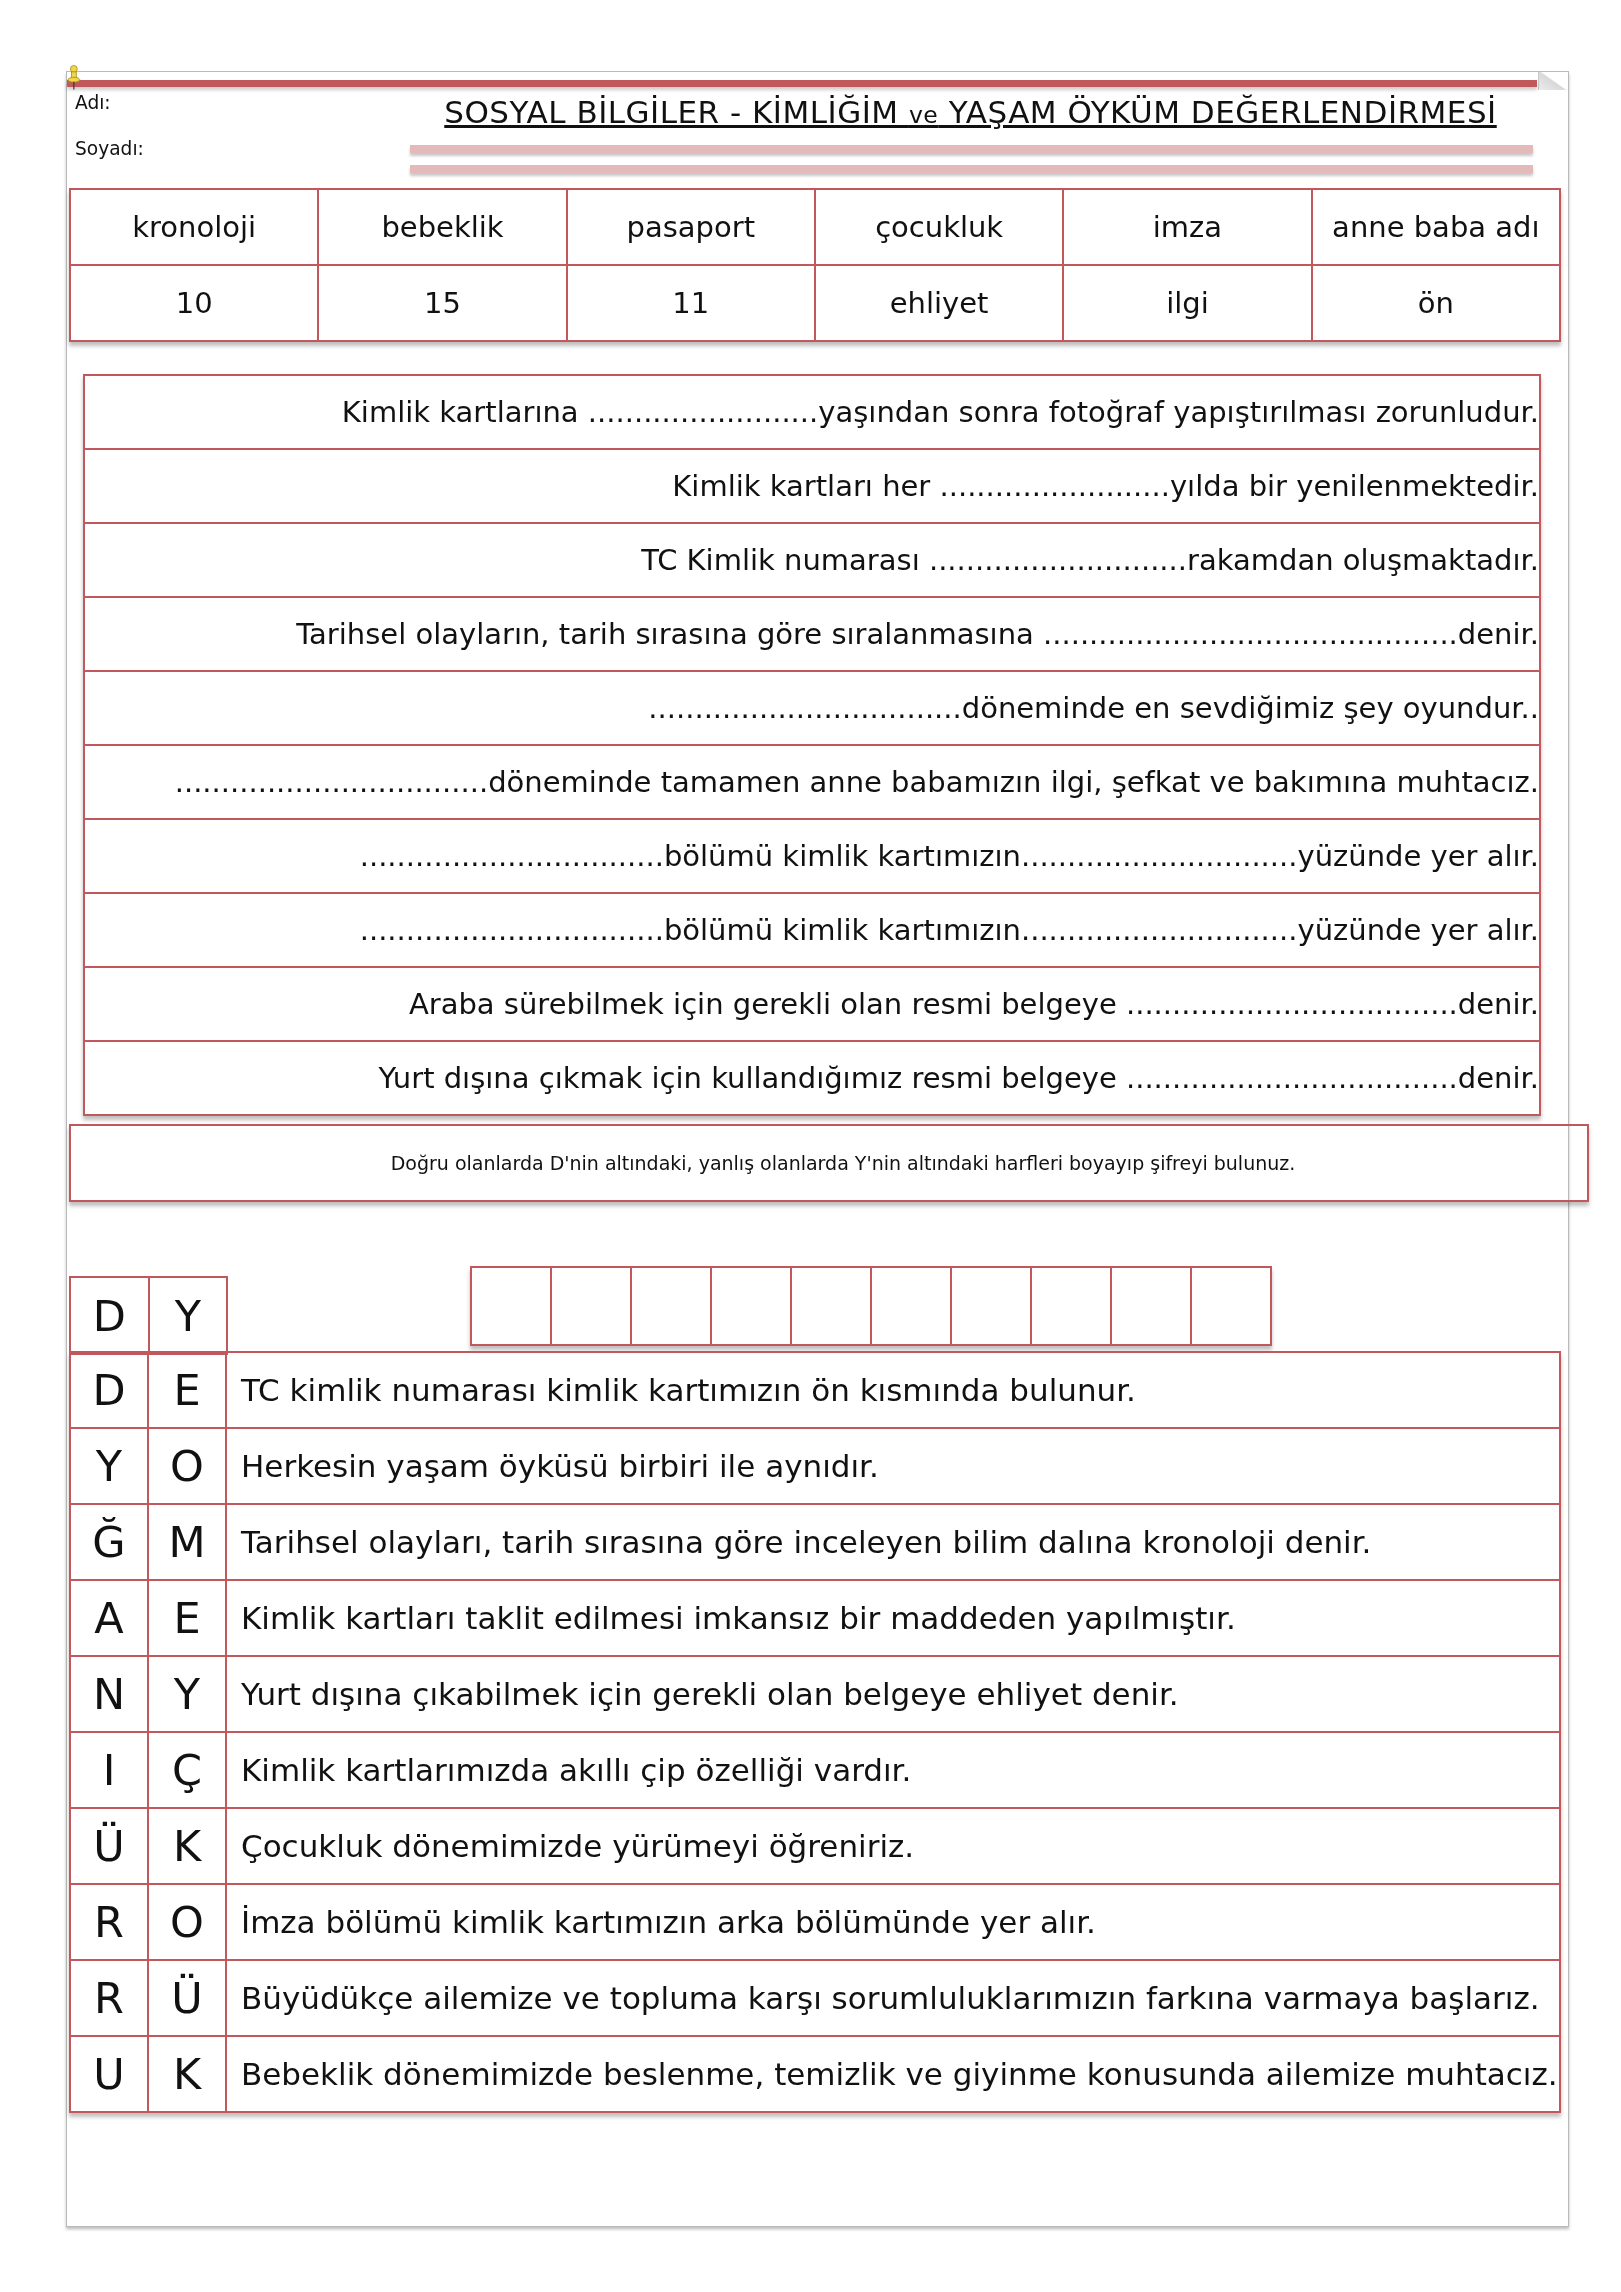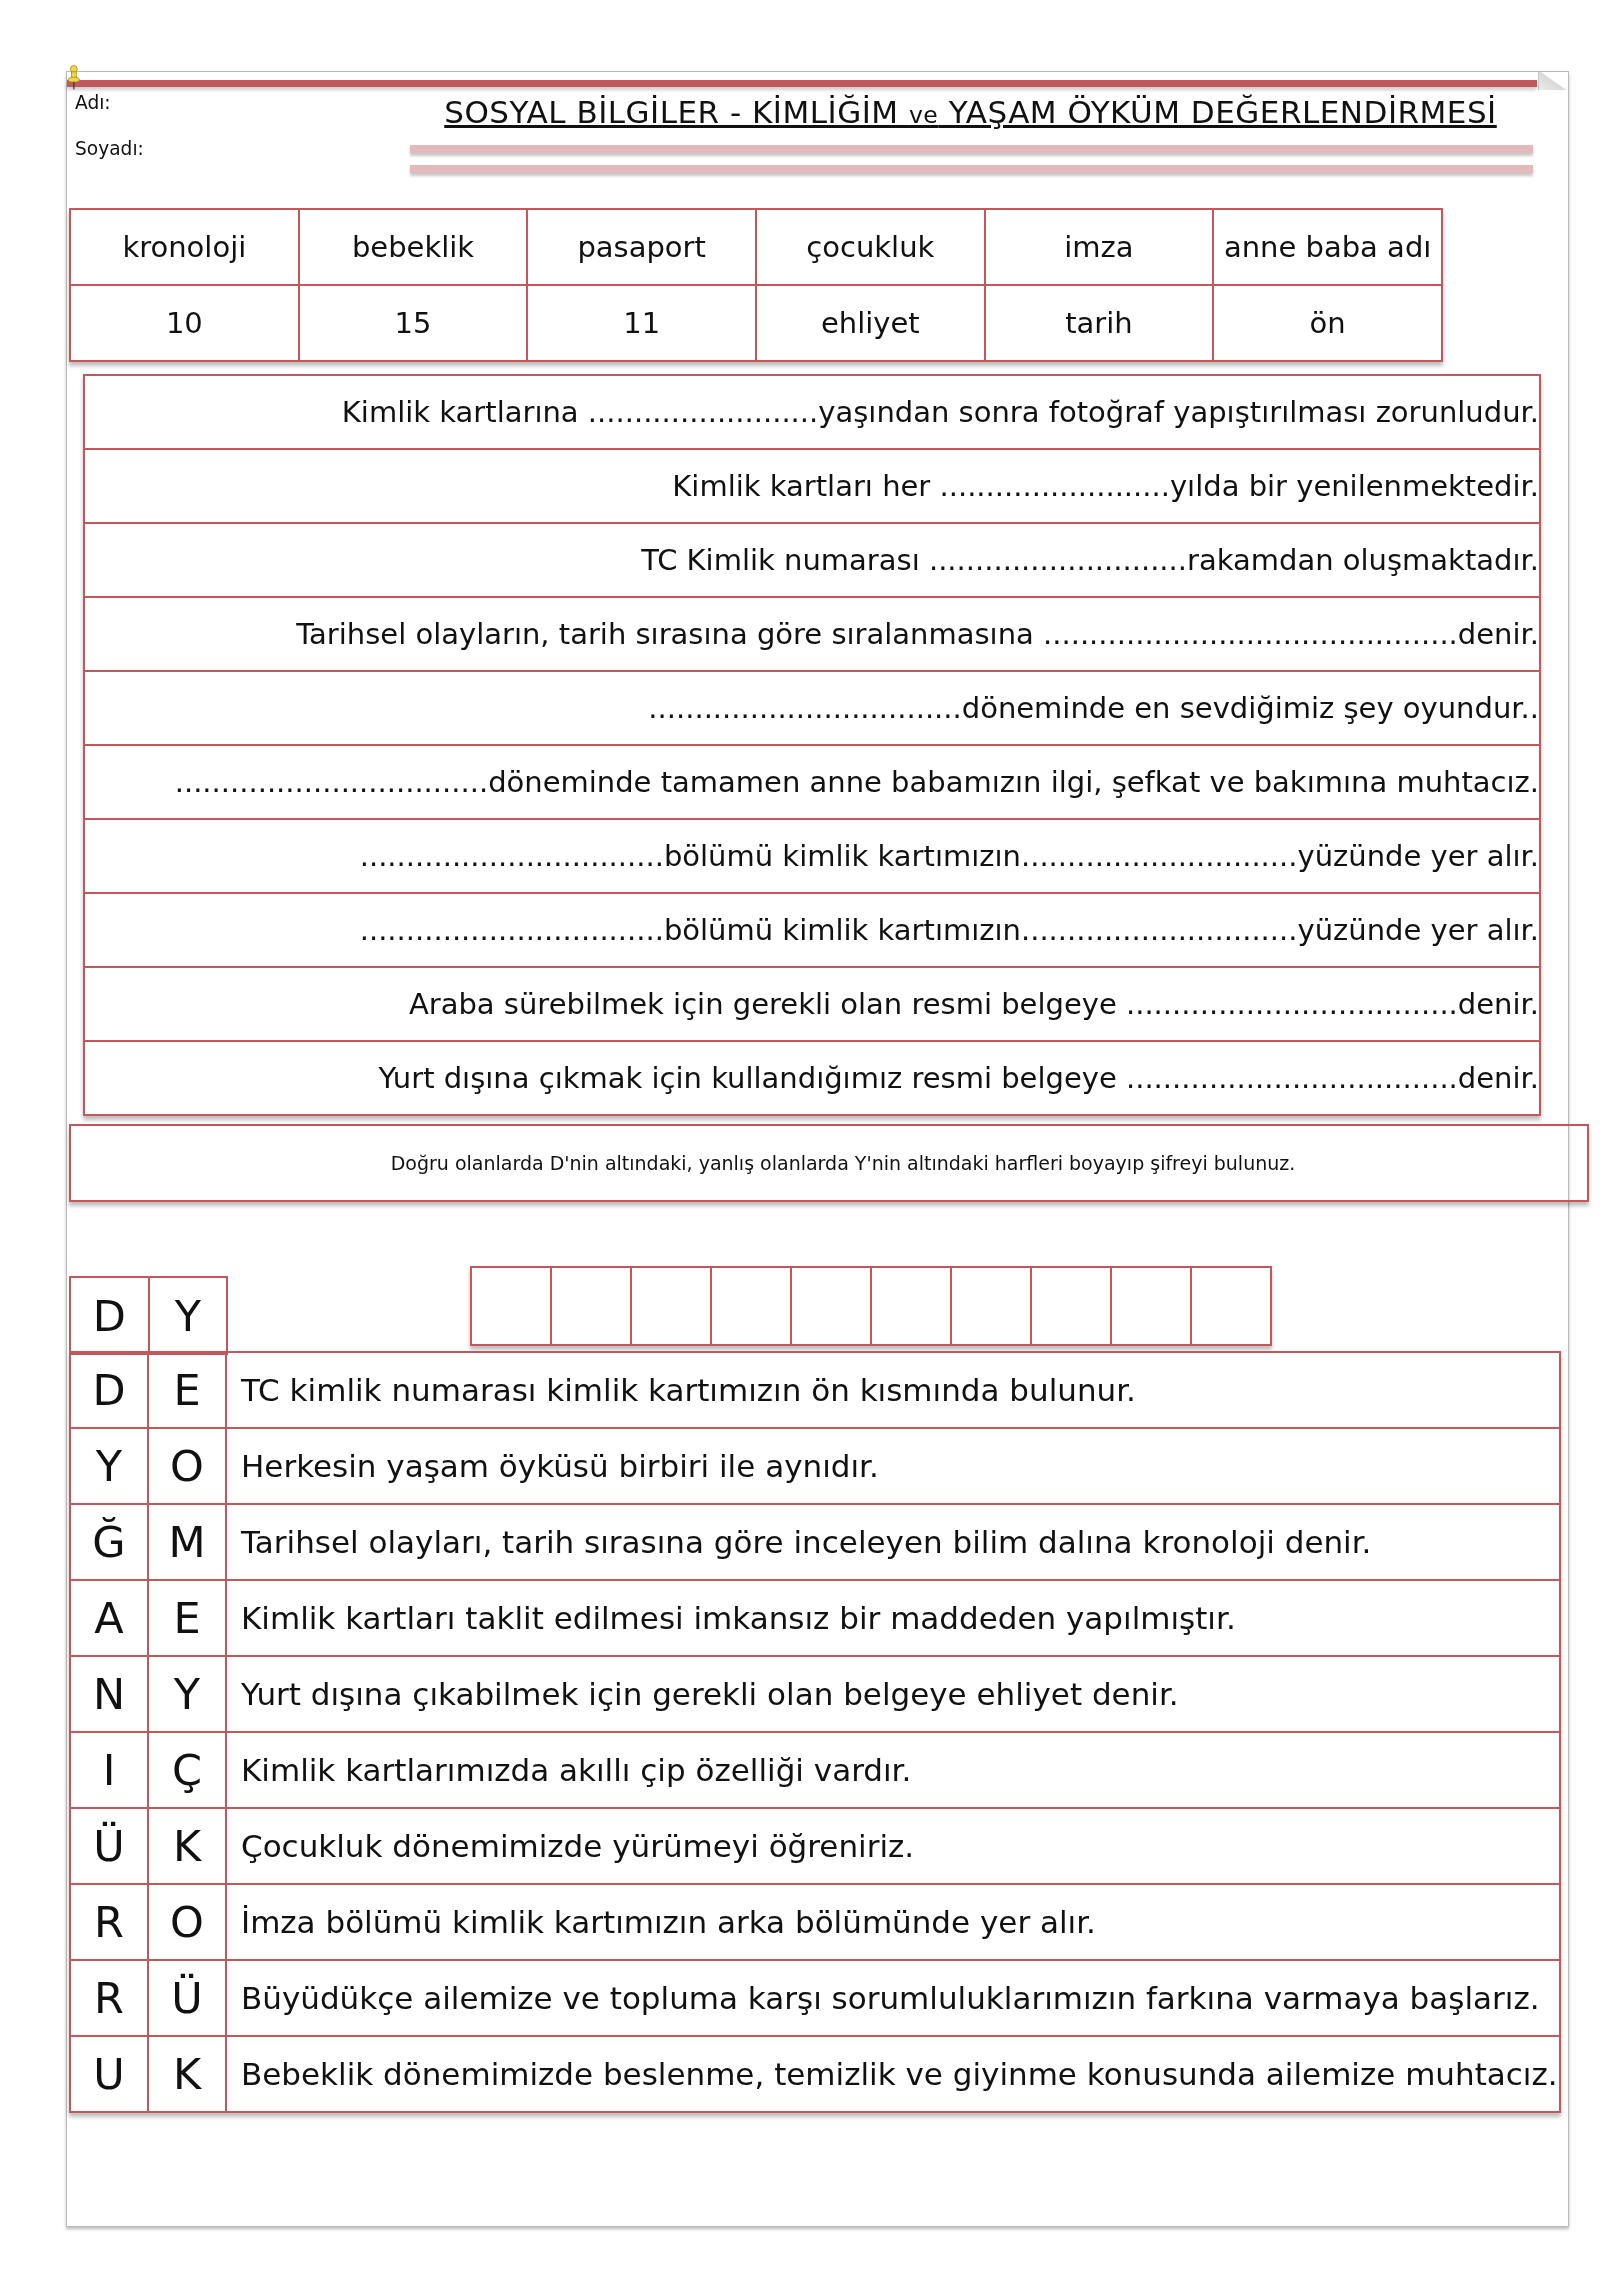--- a/index.html
+++ b/index.html
@@ -8,21 +8,21 @@
   .fold-shade { position: absolute; right: 0; top: 0; width: 29px; height: 17.6px; background: linear-gradient(215deg, #ffffff 48%, #d8d8d8 52%, #ececec 100%); border-left: 1px solid #c8c8c8; }
   .top-bar { position: absolute; left: 67px; top: 80px; width: 1470px; height: 6.9px; background: #c0585c; box-shadow: 0 2.9px 3.9px rgba(0,0,0,0.2); }
   .pin { position: absolute; left: 67px; top: 65px; width: 13.7px; height: 25.5px; }
   .label-small { position: absolute; font-size: 18.6px; font-family: "DejaVu Sans", sans-serif; }
   .title { position: absolute; left: 407px; top: 94px; width: 1127px; text-align: center; font-size: 31px; letter-spacing: 0.5px; white-space: nowrap; text-decoration: underline; }
   .title .small { font-size: 23.5px; }
   .pink-bar { position: absolute; left: 410px; width: 1123px; height: 7.8px; background: #e3b9bb; box-shadow: 0 2.9px 2.9px rgba(0,0,0,0.22); }
 
   table { border-collapse: collapse; }
   .grid td { border: 2px solid #c0585c; }
-  .word-table { position: absolute; left: 69px; top: 188px; width: 1374px; height: 147px; box-shadow: 0 3.9px 3.9px rgba(0,0,0,0.25); margin-top: 20px; }
+  .word-table { position: absolute; left: 69px; top: 188px; width: 1492px; height: 147px; box-shadow: 0 3.9px 3.9px rgba(0,0,0,0.25); }
   .word-table td { width: 16.66%; height: 72px; text-align: center; font-size: 29px; font-family: "DejaVu Sans", sans-serif; white-space: nowrap; }
 
   .fill-table { position: absolute; left: 83px; top: 374px; width: 1458px; box-shadow: 0 3.9px 3.9px rgba(0,0,0,0.25); }
   .fill-table td { height: 72px; padding: 0 0 0 19.6px; font-size: 29px; white-space: nowrap; text-align: right; }
 
   .instruction { position: absolute; left: 69px; top: 1124px; width: 1488px; height: 74px; border: 2px solid #c0585c; box-shadow: 0 3.9px 3.9px rgba(0,0,0,0.25); display: flex; align-items: center; justify-content: center; font-size: 19px; white-space: nowrap; padding-left: 28px; }
 
   .answer-boxes { position: absolute; left: 470px; top: 1266px; height: 76px; display: flex; border: 2px solid #c0585c; box-shadow: 0 3.9px 3.9px rgba(0,0,0,0.25); }
   .answer-box { width: 78px; height: 76px; border-right: 2px solid #c0585c; }
   .answer-box:last-child { border-right: none; }
@@ -68,21 +68,21 @@
     <td>pasaport</td>
     <td>çocukluk</td>
     <td>imza</td>
     <td>anne baba adı</td>
   </tr>
   <tr>
     <td>10</td>
     <td>15</td>
     <td>11</td>
     <td>ehliyet</td>
-    <td>tarih</td>
+    <td>ilgi</td>
     <td>ön</td>
   </tr>
 </tbody>
   </table>
 
 <table class="grid fill-table">
   <tbody>
       <tr>
         <td>Kimlik kartlarına .........................yaşından sonra fotoğraf yapıştırılması zorunludur.</td>
       </tr>

